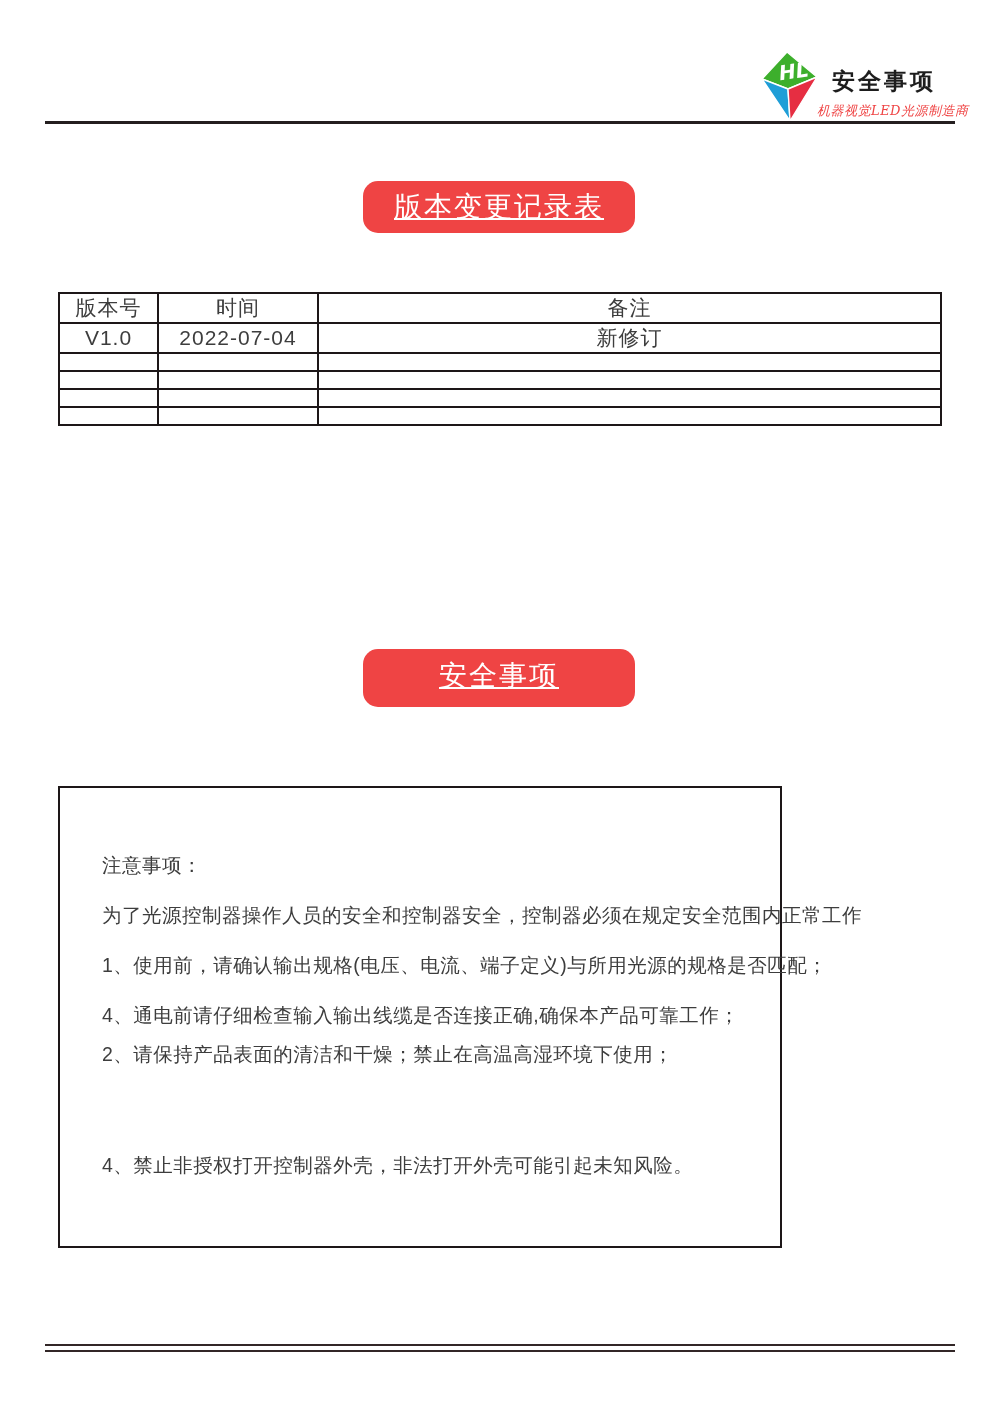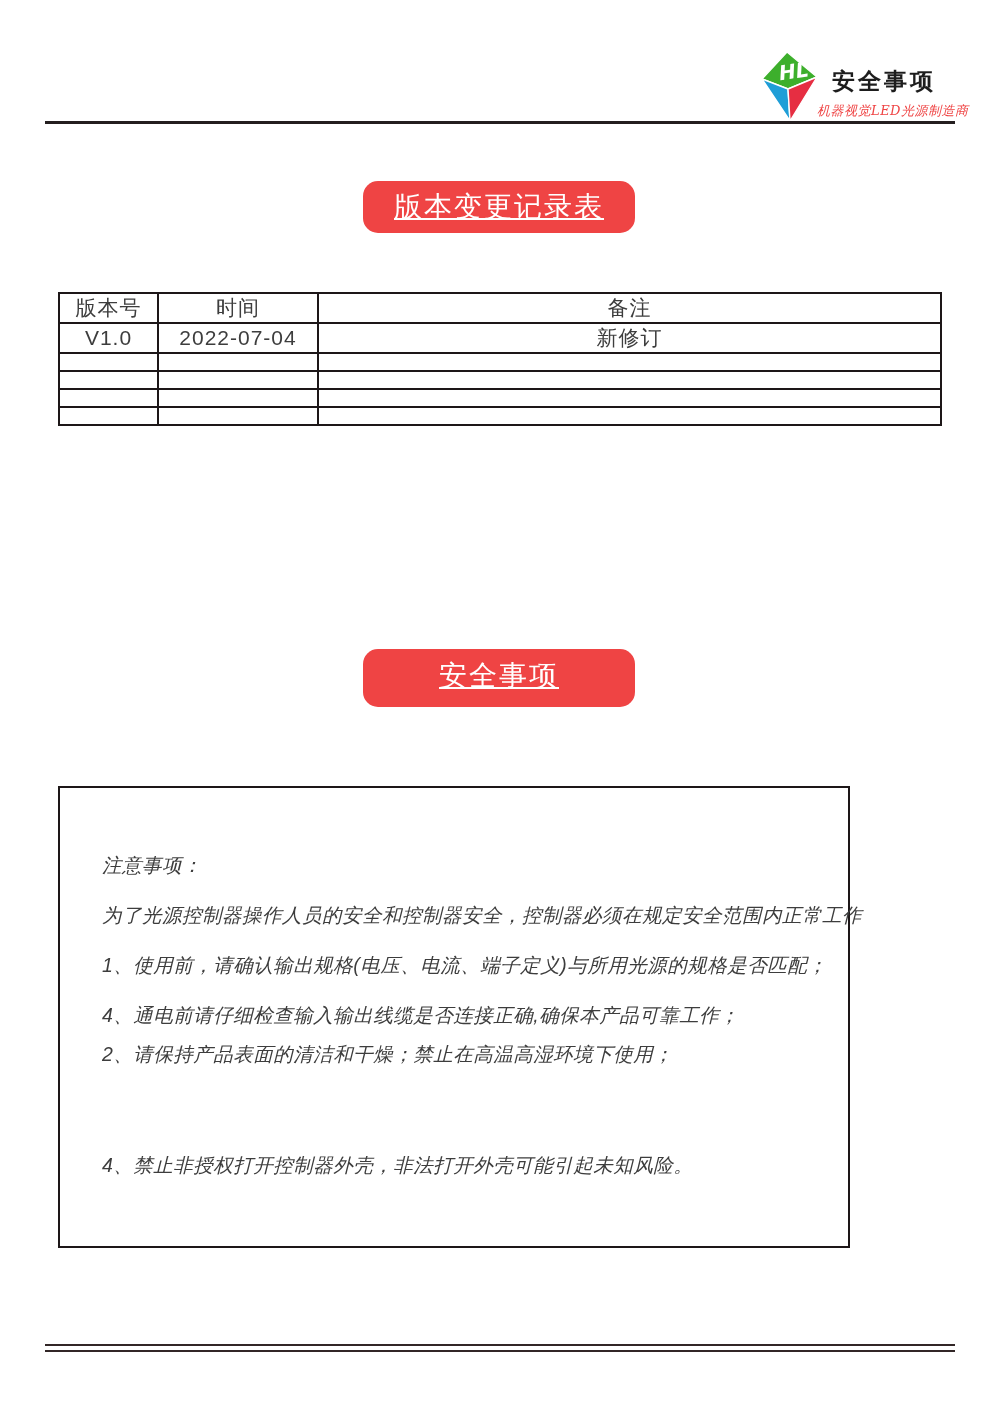--- a/index.html
+++ b/index.html
@@ -52,23 +52,22 @@
     height: 18px;
     text-align: center; vertical-align: middle;
     font-size: 21px; font-weight: 400; color: #3d3d3d;
     letter-spacing: 1px;
     overflow: hidden;
   }
 
   
   .safety-box {
     position: absolute; left: 58px; top: 786px;
-    width: 792px; height: 462px;
+    width: 724px; height: 462px;
     border: 2px solid #1d1718;
-    font-style: italic;
   }
   .safety-box p {
     position: absolute; left: 42px; right: 24px;
     font-size: 19.5px; letter-spacing: 0.5px;
     color: #3d3d3d; white-space: nowrap;
   }
   .s-line-0 { top: 64px; }
   .s-line-1 { top: 114px; }
   .s-line-2 { top: 164px; }
   .s-line-3 { top: 214px; }

